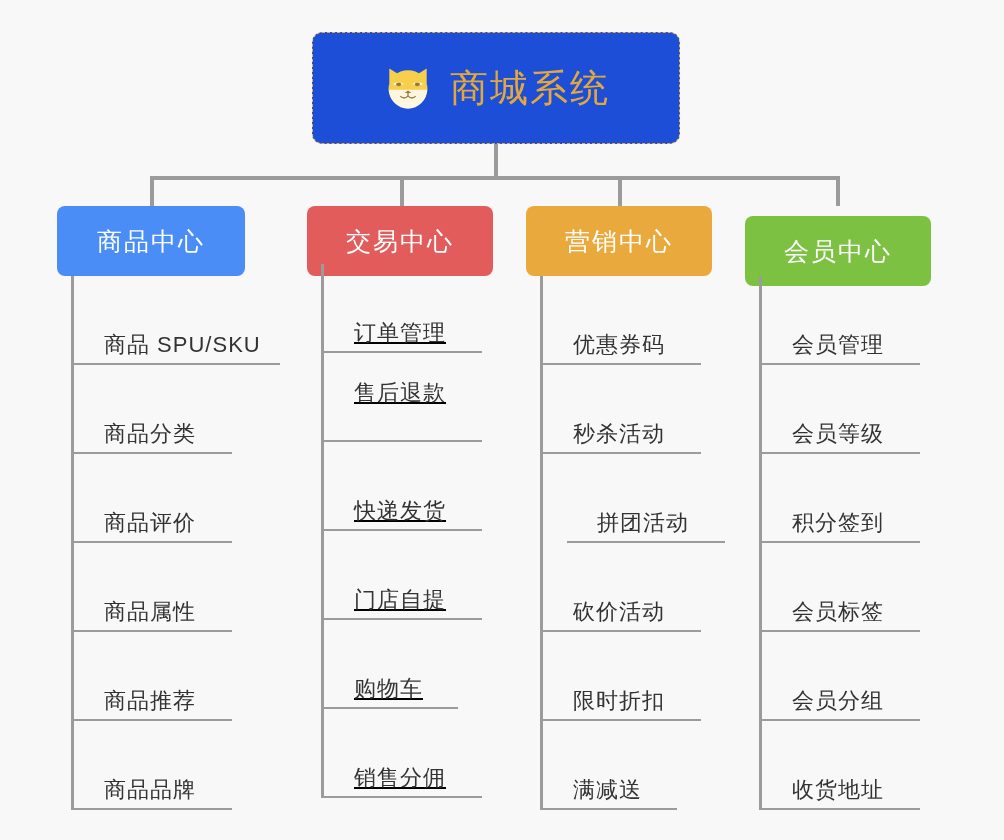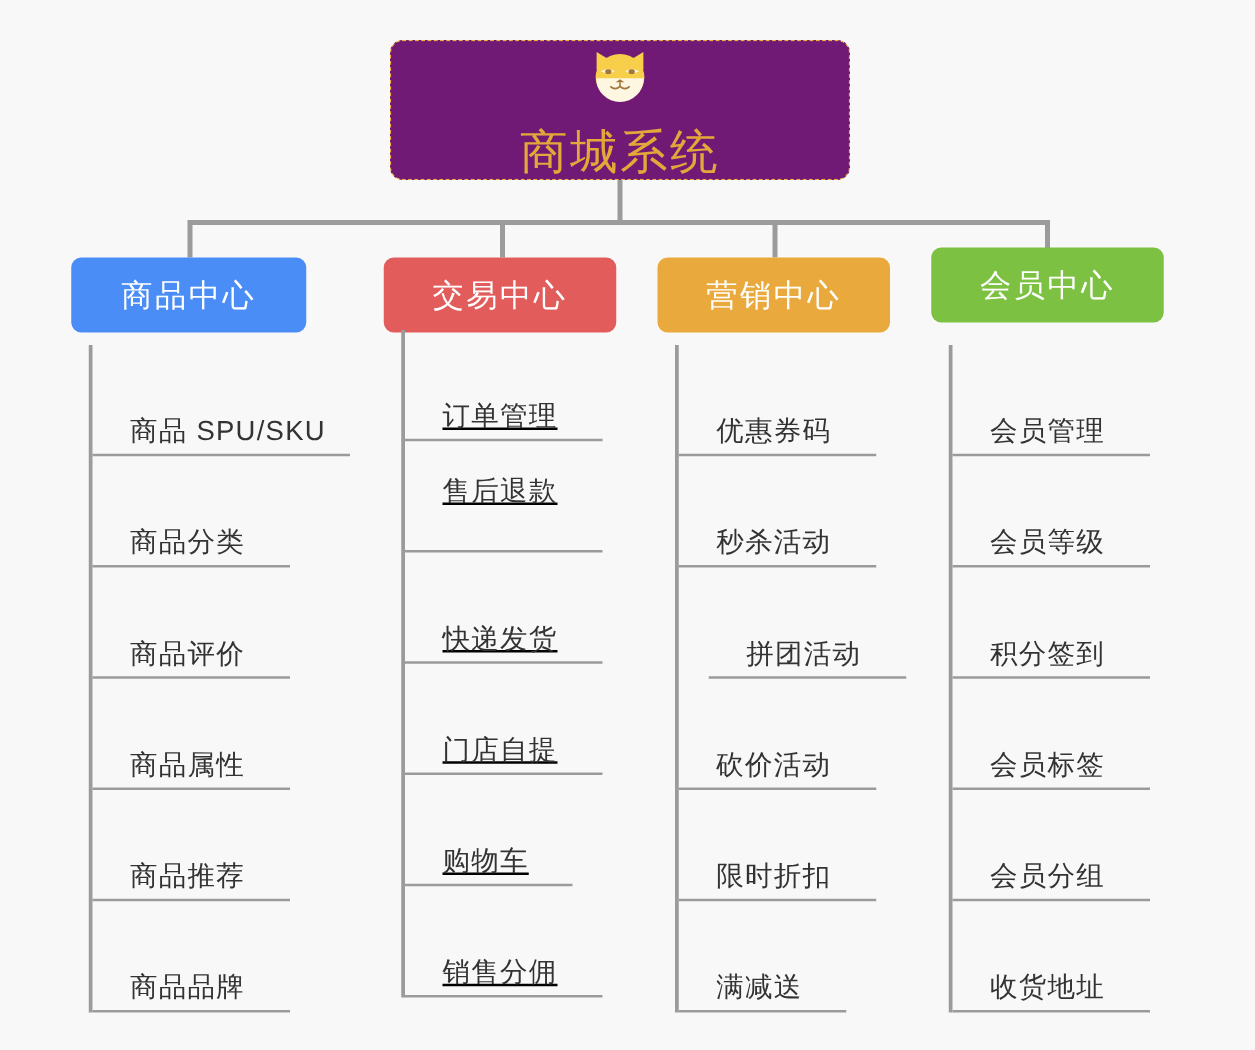--- a/index.html
+++ b/index.html
@@ -57,21 +57,21 @@
     position: absolute;
     background: #9b9b9b;
   }
   .conn-v { width: 4px; }
   .conn-h { height: 4px; }
 
   
   .cat-box {
     position: absolute;
     box-sizing: border-box;
-    height: 60px;
+    height: 70px;
     border-radius: 8px;
     display: flex;
     align-items: center;
     justify-content: center;
     color: #ffffff;
     font-size: 25px;
     letter-spacing: 2px;
     white-space: nowrap;
   }
 
@@ -98,21 +98,21 @@
     line-height: 1.1;
     white-space: nowrap;
     letter-spacing: 1px;
   }
 </style>
 </head>
 <body style="background: rgb(248, 248, 248);">
 
 <div id="mindmap">
 
-  <div class="root-node" style="border-color: rgb(240, 176, 65); background: #701a75; flex-direction: column;">
+  <div class="root-node" style="border-color: rgb(240, 176, 65); background: #1d4ed8;">
     <svg class="shiba-icon" viewBox="0 0 64 64" aria-hidden="true">
 
       <path d="M9 8 L9 26 L22 16 Z" fill="#f7cf4a"></path>
       <path d="M55 8 L55 26 L42 16 Z" fill="#f7cf4a"></path>
 
       <ellipse cx="32" cy="33" rx="24" ry="23" fill="#f7cf4a"></ellipse>
 
       <path d="M8.6 34 a23.4 23.4 0 0 0 46.8 0 Z" fill="#fdf6e0"></path>
 
       <path d="M13 27 q7 -4 14 0 q-7 4 -14 0 Z" fill="#fdf6e0"></path>
@@ -140,21 +140,21 @@
 
   <div class="cat-box" style="left: 57px; top: 206px; width: 188px; background: rgb(74, 141, 246);">
     <span>商品中心</span>
   </div>
   <div class="cat-box" style="left: 307px; top: 206px; width: 186px; background: rgb(226, 92, 92);">
     <span>交易中心</span>
   </div>
   <div class="cat-box" style="left: 526px; top: 206px; width: 186px; background: rgb(234, 169, 60);">
     <span>营销中心</span>
   </div>
-  <div class="cat-box" style="left: 745px; top: 198px; width: 186px; background: rgb(124, 193, 66);">
+  <div class="cat-box" style="left: 745px; top: 216px; width: 186px; background: rgb(124, 193, 66);">
     <span>会员中心</span>
   </div>
 
   <div class="branch" style="left:71px; top:276px; width:220px;">
     <div class="leaf" style="width:206px;">
       <span class="leaf-label">商品 SPU/SKU</span>
     </div>
     <div class="leaf" style="width:158px;">
       <span class="leaf-label">商品分类</span>
     </div>

